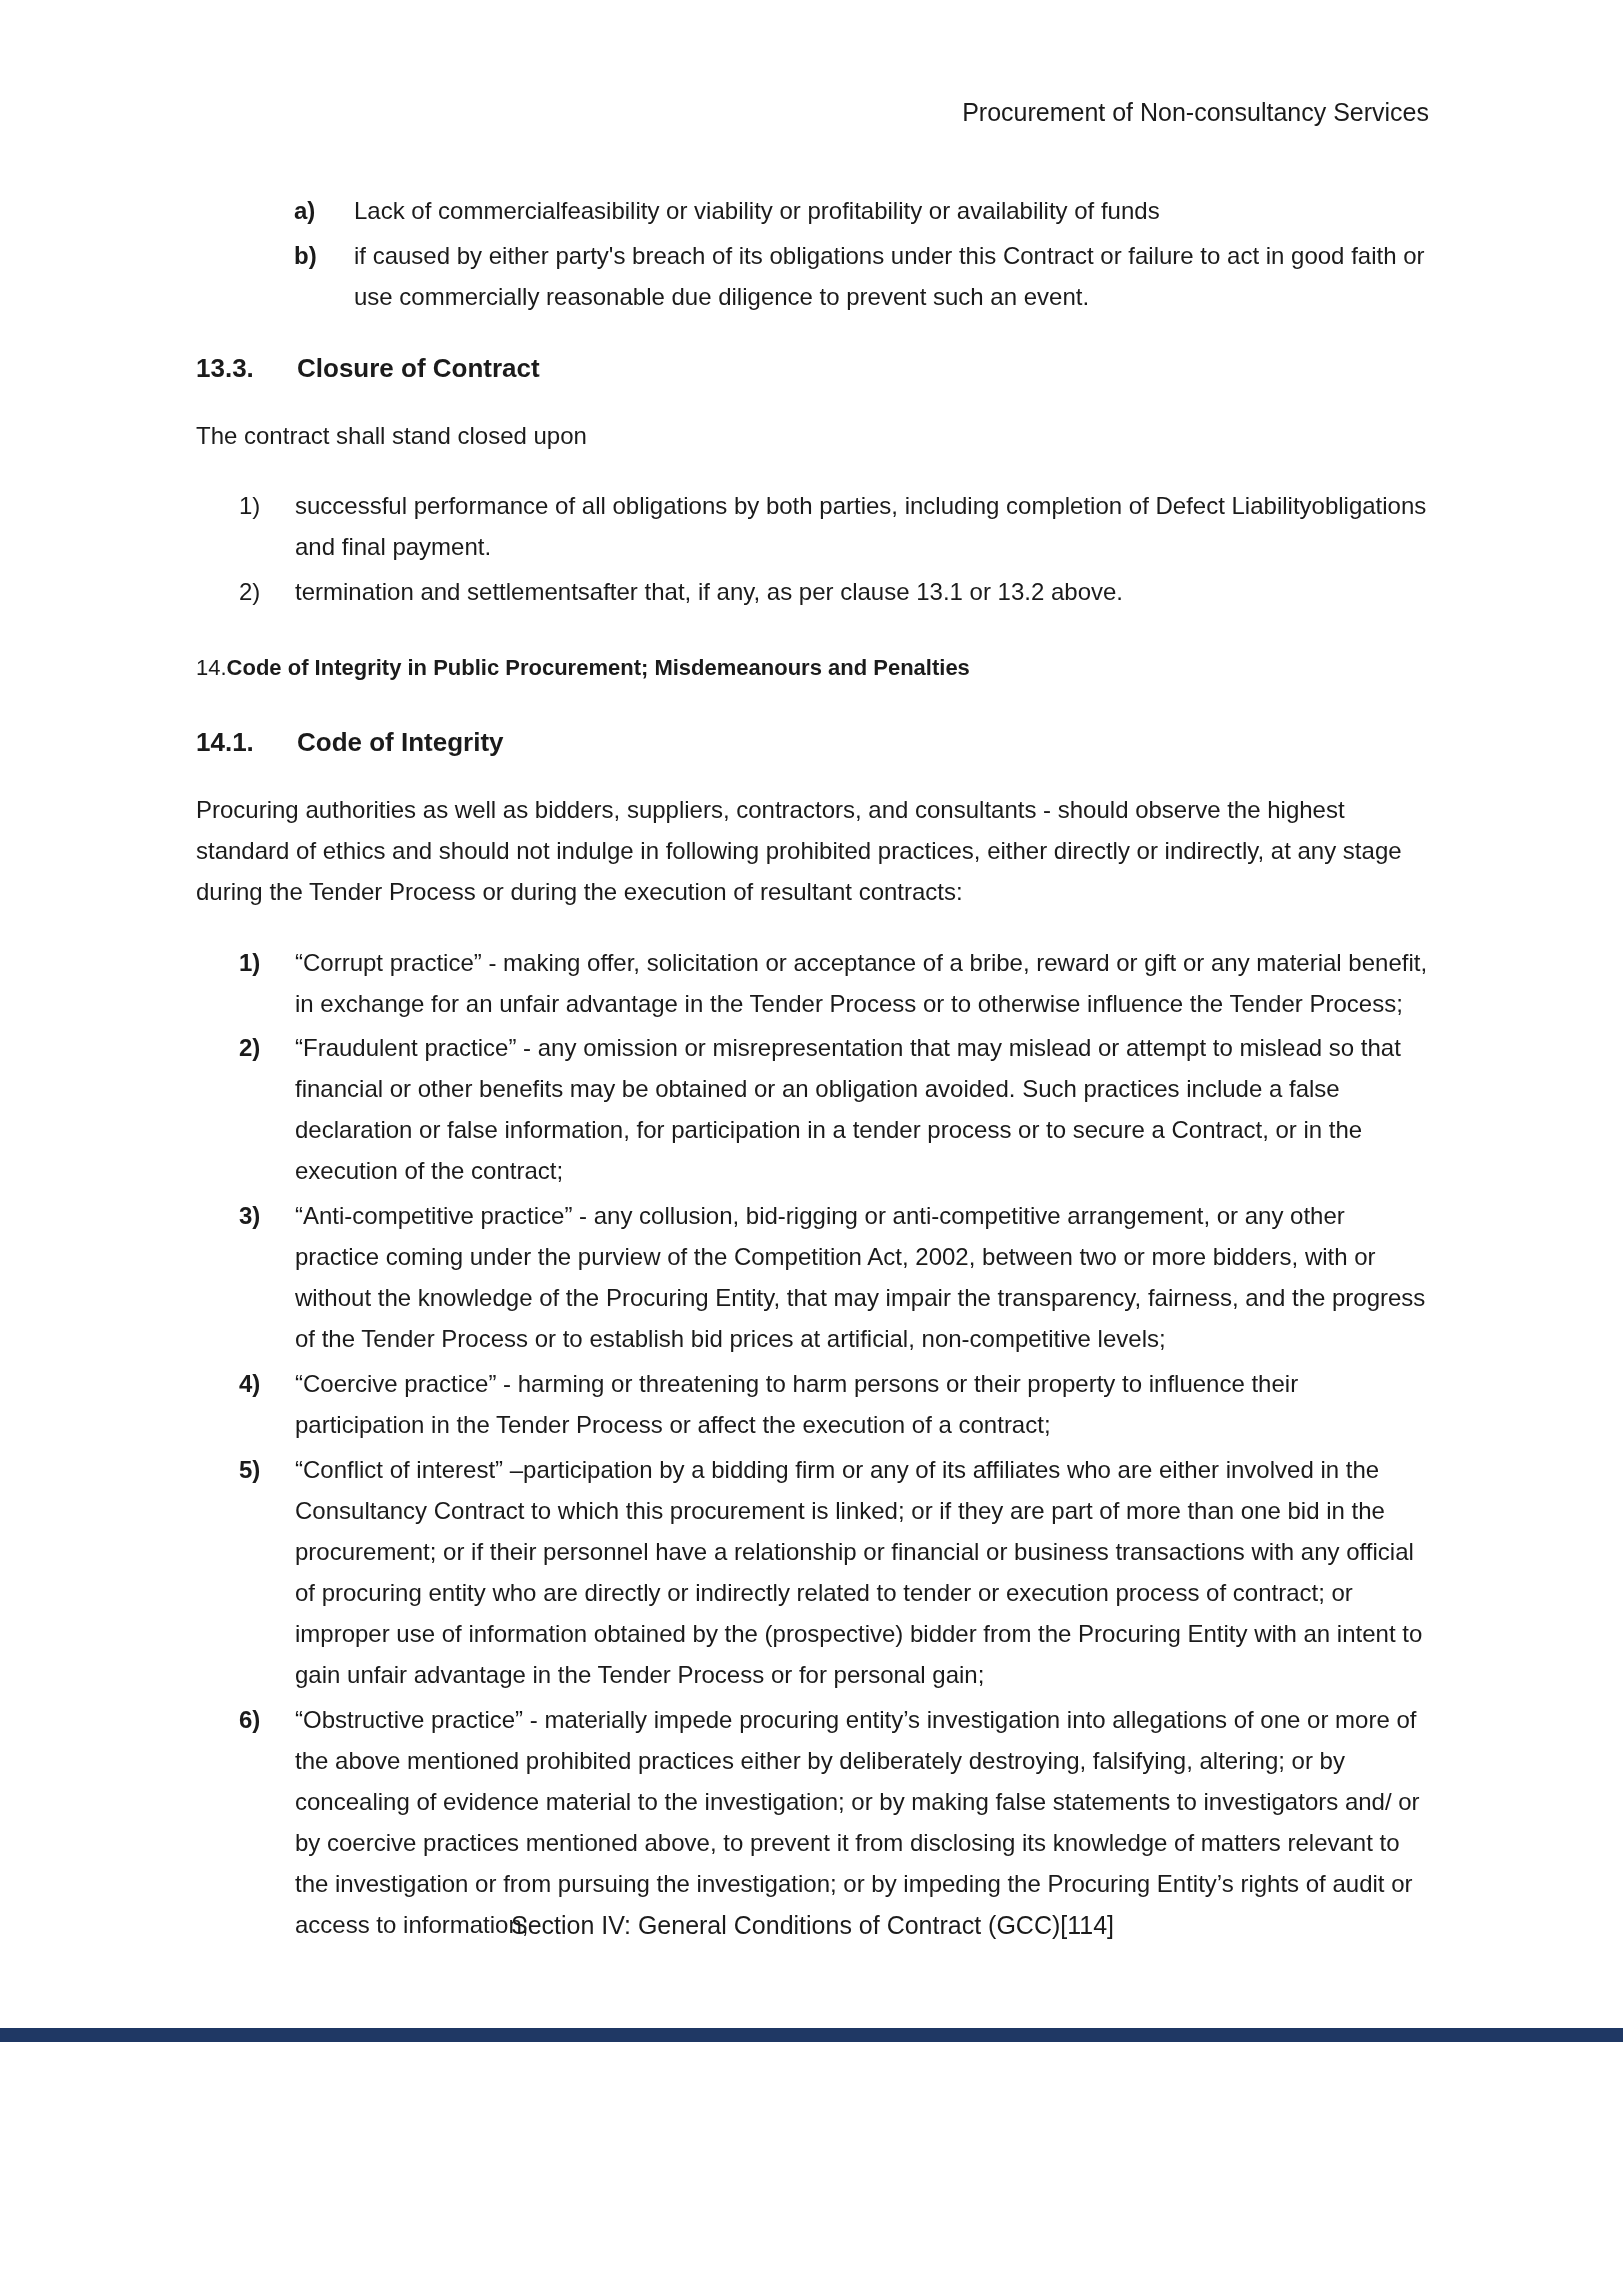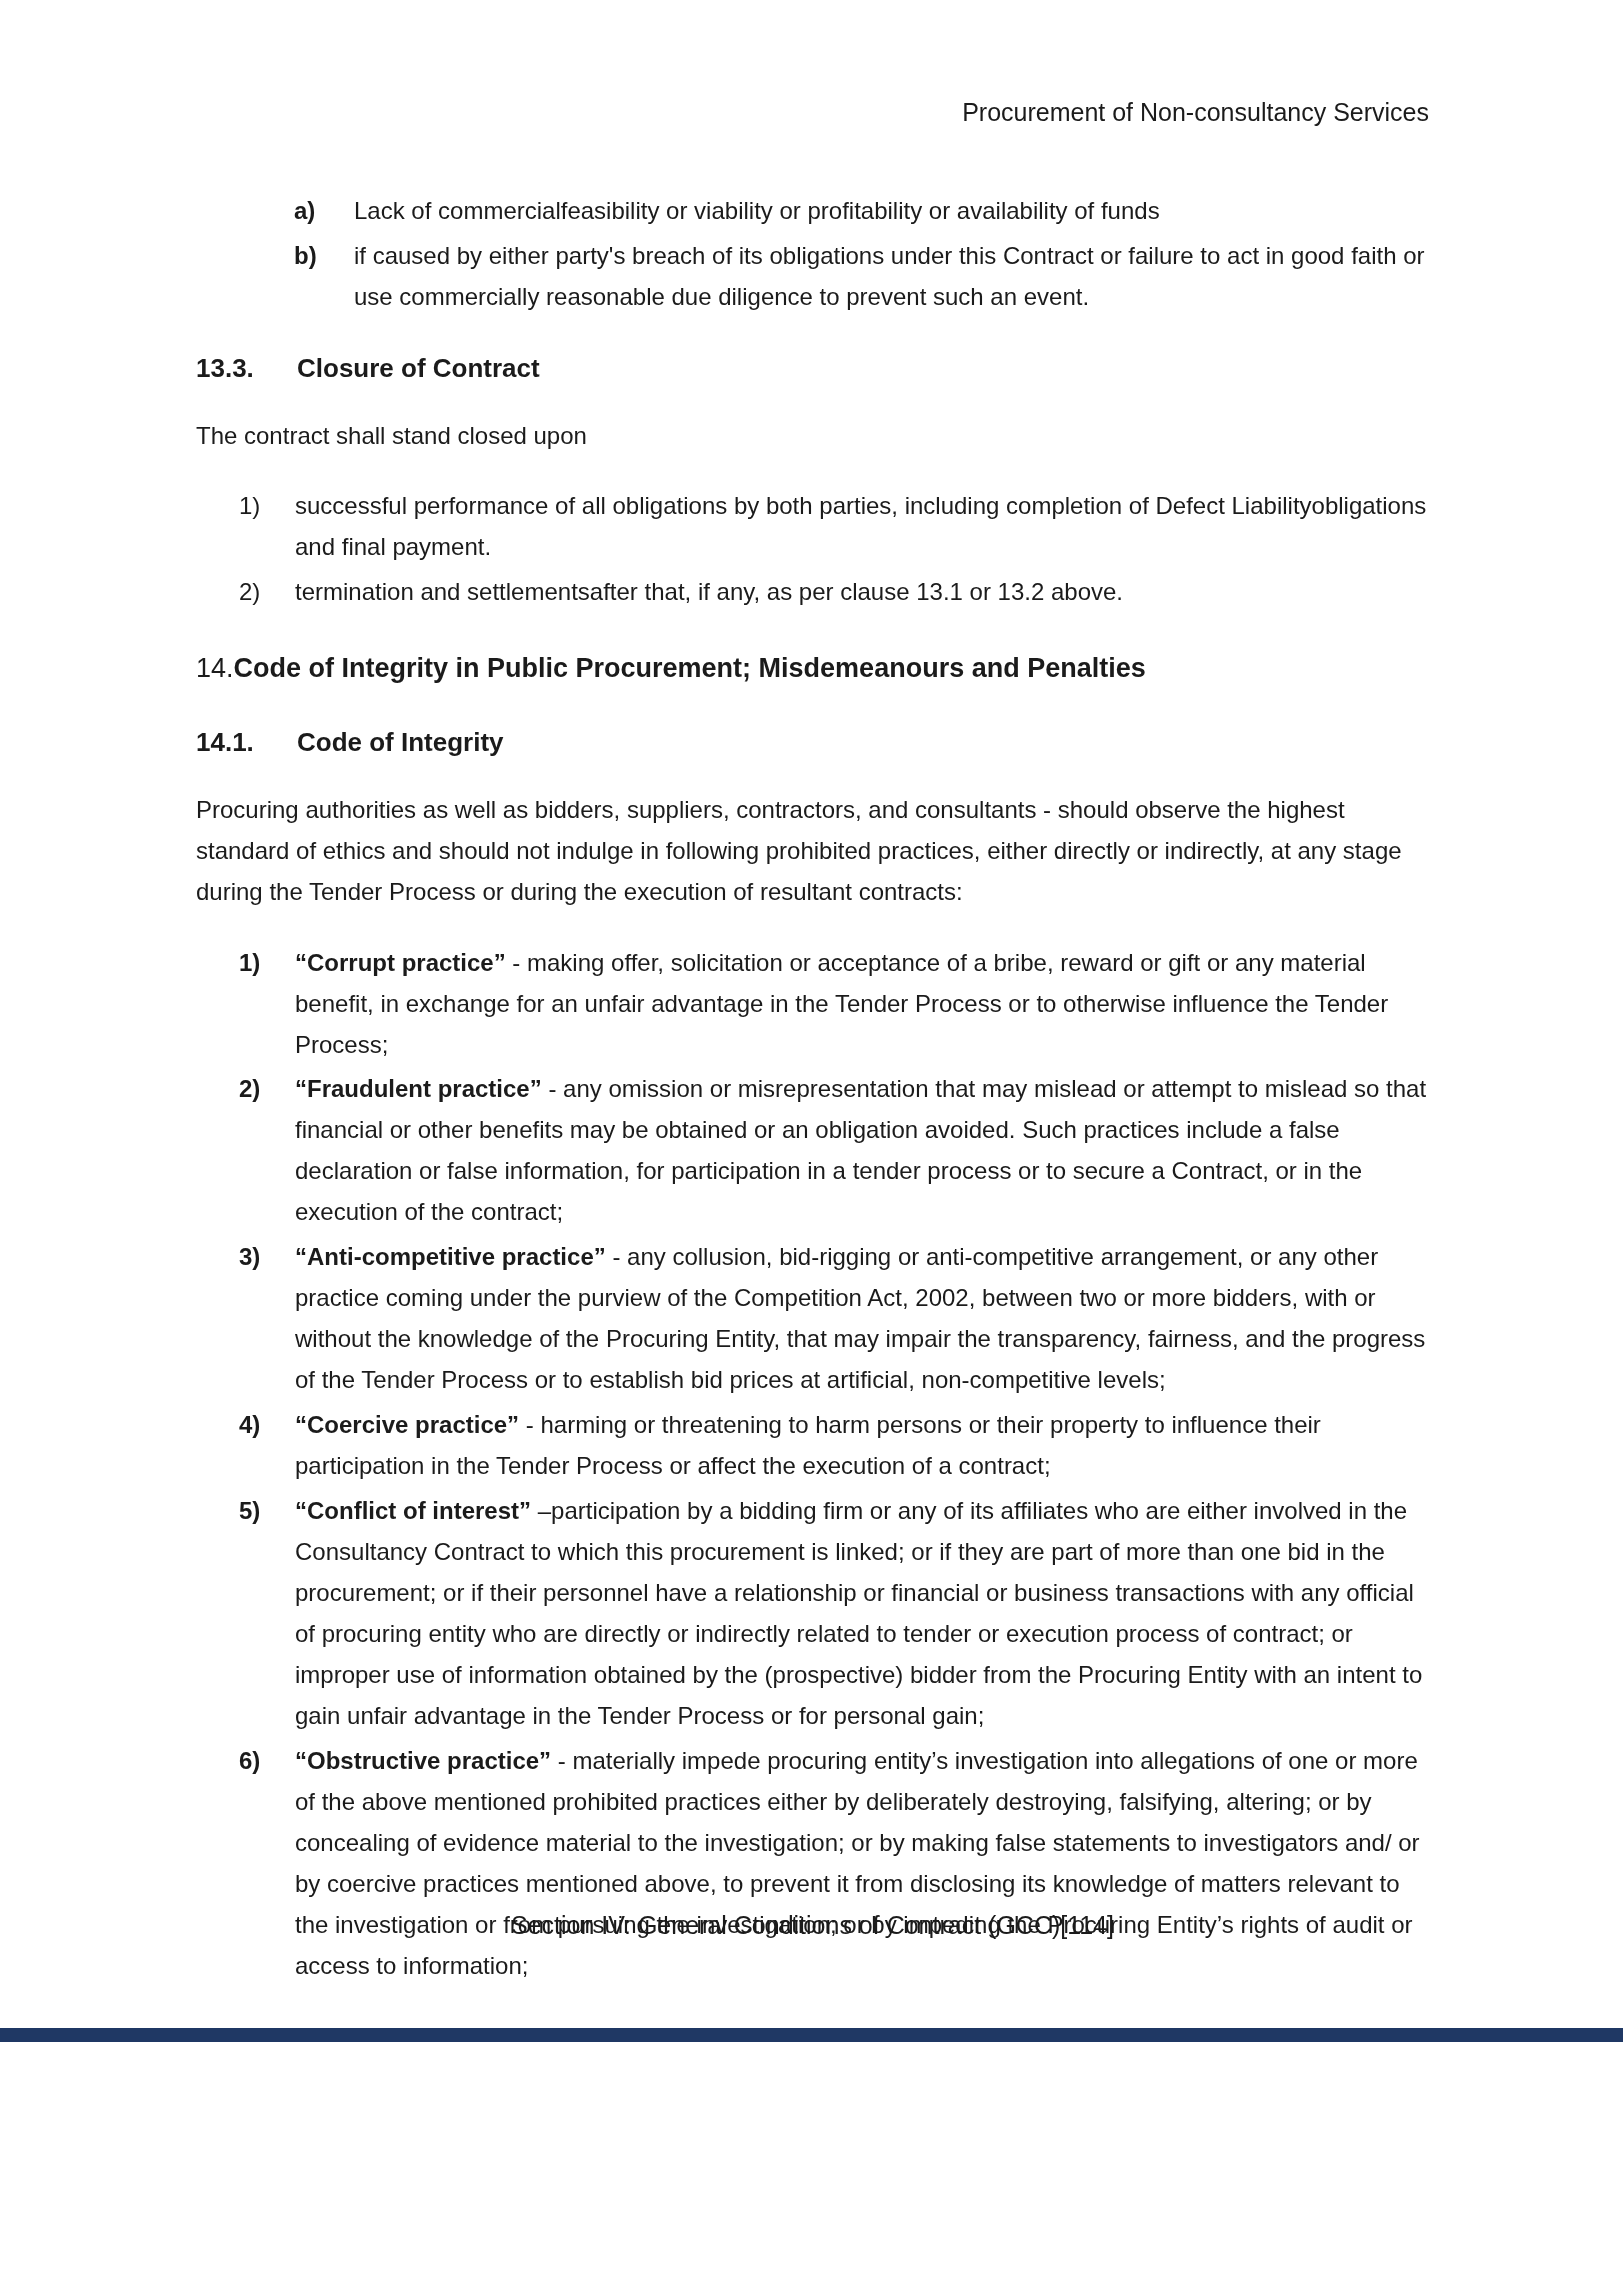--- a/index.html
+++ b/index.html
@@ -31,31 +31,31 @@
     line-height: 41px;
   }
   .li { display: flex; margin-bottom: 3.9px; }
   .li .marker { flex: 0 0 56px; }
   .li .li-text { flex: 1 1 auto; }
   .list-ab { padding-left: 98px; margin-bottom: 6.5px; }
   .list-ab .marker { font-weight: bold; flex-basis: 60px; }
   .list-num { padding-left: 43px; }
   .list-num.plain .marker { font-weight: normal; }
   .list-num.lead-bold .marker { font-weight: bold; }
-  .bold { font-weight: bold; }
+  .bold { font-weight: normal; }
   h2.section {
     display: flex;
     font-size: 26px;
     font-weight: bold;
     line-height: 41px;
     margin: 31px 0 26px 0;
   }
   h2.section .sec-num { flex: 0 0 101px; }
   h1.chapter {
-    font-size: 27px;
+    font-size: 22px;
     font-weight: normal;
     line-height: 46px;
     margin: 33px 0 23px 0;
     white-space: nowrap;
   }
   h1.chapter .chap-title { font-weight: bold; }
   p.para { margin: 0 0 29.4px 0; }
   p.intro-tight { margin: 0 0 29.4px 0; }
   .gap-after-para { margin-bottom: 33px; }
   .footer {

